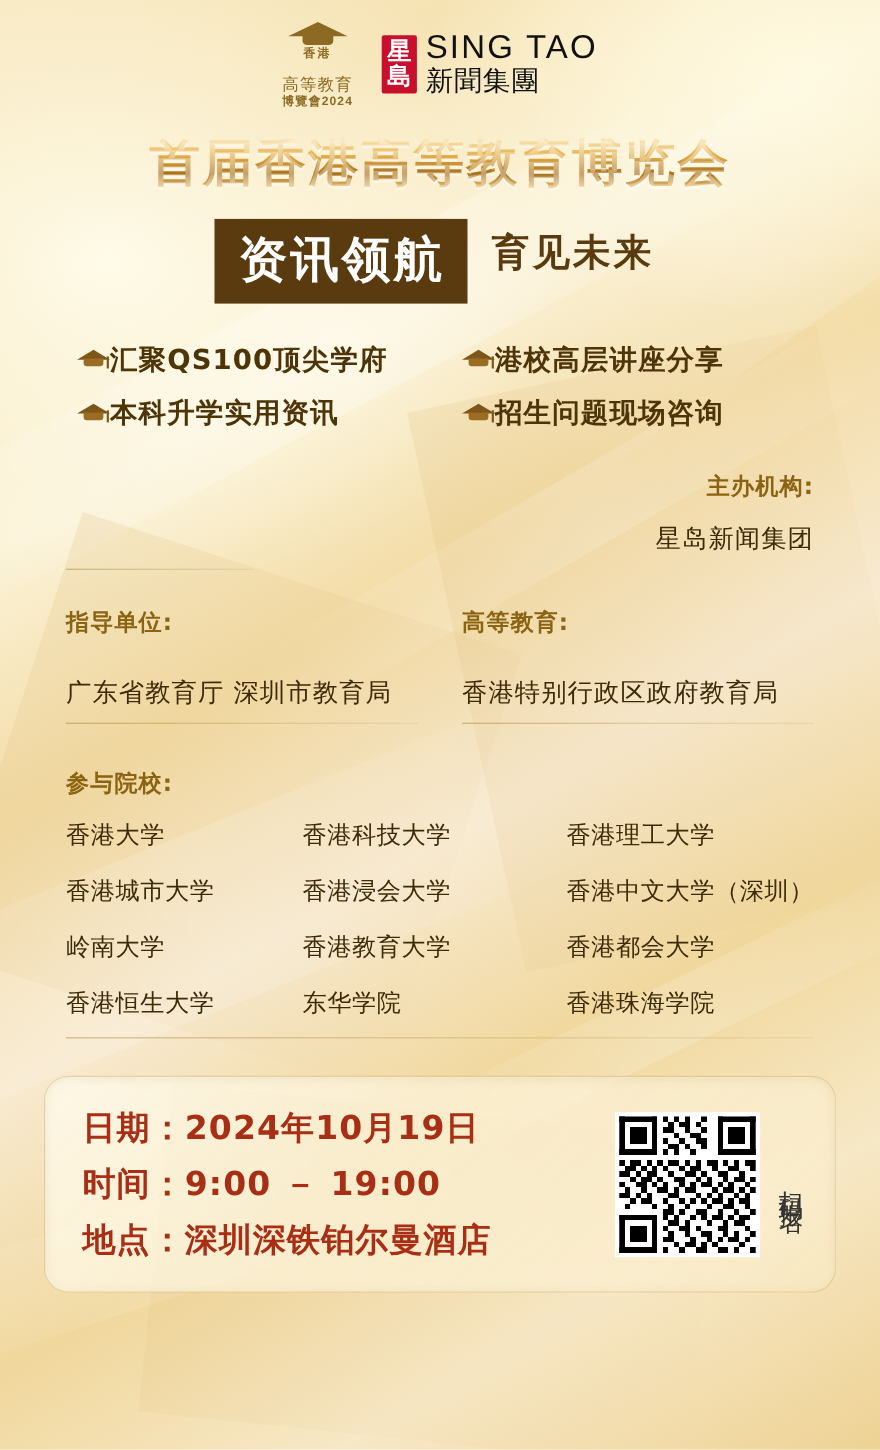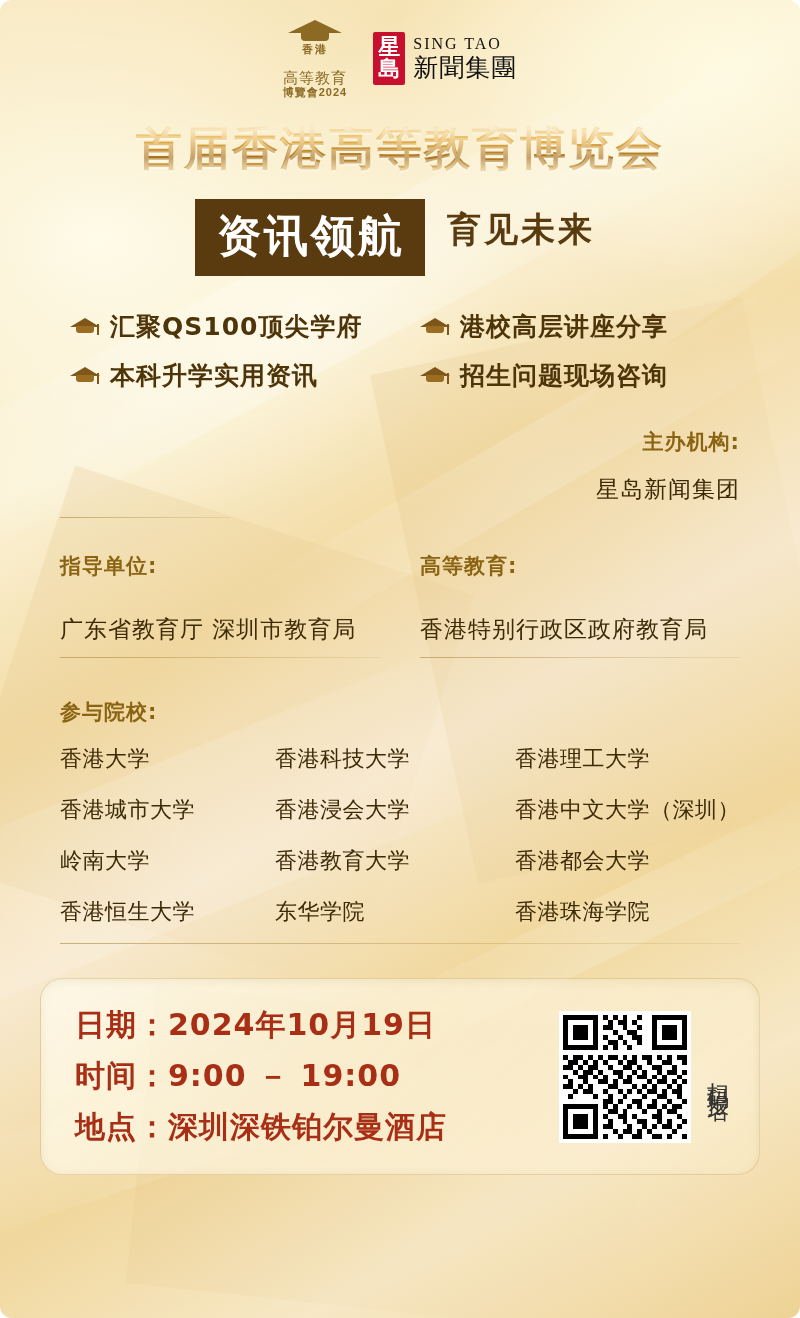--- a/index.html
+++ b/index.html
@@ -12,21 +12,20 @@
   }
   .poster {
     position: relative;
     width: 800px;
     height: 1318px;
     overflow: hidden;
     background:
       radial-gradient(ellipse 700px 500px at 12% 18%, rgba(255,252,235,0.95) 0%, rgba(255,248,220,0.0) 60%),
       radial-gradient(ellipse 600px 400px at 90% 5%, rgba(255,250,225,0.9) 0%, rgba(255,245,210,0.0) 55%),
       linear-gradient(150deg, #f7e7bd 0%, #f6e3b4 14%, #fbf2d6 28%, #f3dca6 42%, #f8ead0 56%, #f0d79c 70%, #f7e8c6 84%, #eed294 100%);
-    border-radius: 12px;
   }
   
   .streak {
     position: absolute;
     background: linear-gradient(90deg, rgba(255,255,255,0.0), rgba(255,255,255,0.55), rgba(255,255,255,0.0));
     transform-origin: center;
     pointer-events: none;
   }
   .s1 { width: 900px; height: 120px; left: -140px; top: 250px; transform: rotate(-28deg); opacity: .55; }
   .s2 { width: 700px; height: 70px; left: 180px; top: 430px; transform: rotate(-30deg); opacity: .4; }
@@ -87,22 +86,22 @@
     font-weight: bold;
     line-height: 1.02;
     padding: 4px 5px;
     letter-spacing: 0px;
     text-align: center;
     border-radius: 2px;
   }
   .st-badge span { display: block; }
   .st-text { display: flex; flex-direction: column; color: #111; }
   .st-en {
-    font-family: Liberation Serif, serif;
-    font-size: 16px;
+    font-family: Liberation Sans, sans-serif;
+    font-size: 30px;
     letter-spacing: 2px;
     line-height: 1;
   }
   .st-cn {
     font-family: "Liberation Serif", "DejaVu Serif", serif;
     font-size: 25px;
     letter-spacing: 1px;
     line-height: 1.1;
     margin-top: 2px;
   }
@@ -154,21 +153,20 @@
   .features {
     width: 660px;
     margin: 34px auto 0 auto;
     display: grid;
     grid-template-columns: 350px 310px;
     row-gap: 16px;
   }
   .feat {
     display: flex;
     align-items: center;
-    gap: 10px;
   }
   .feat .cap2 { width: 30px; height: 22px; position: relative; flex: none;}
   .feat .cap2 .b1 {
     position: absolute; left:0; top:2px; width:0;height:0;
     border-left: 15px solid transparent; border-right: 15px solid transparent;
     border-bottom: 9px solid #7e561a;
   }
   .feat .cap2 .b2 {
     position: absolute; left:6px; top:10px; width:18px;height:7px;
     background:#9a6d22; border-radius:0 0 3px 3px;

